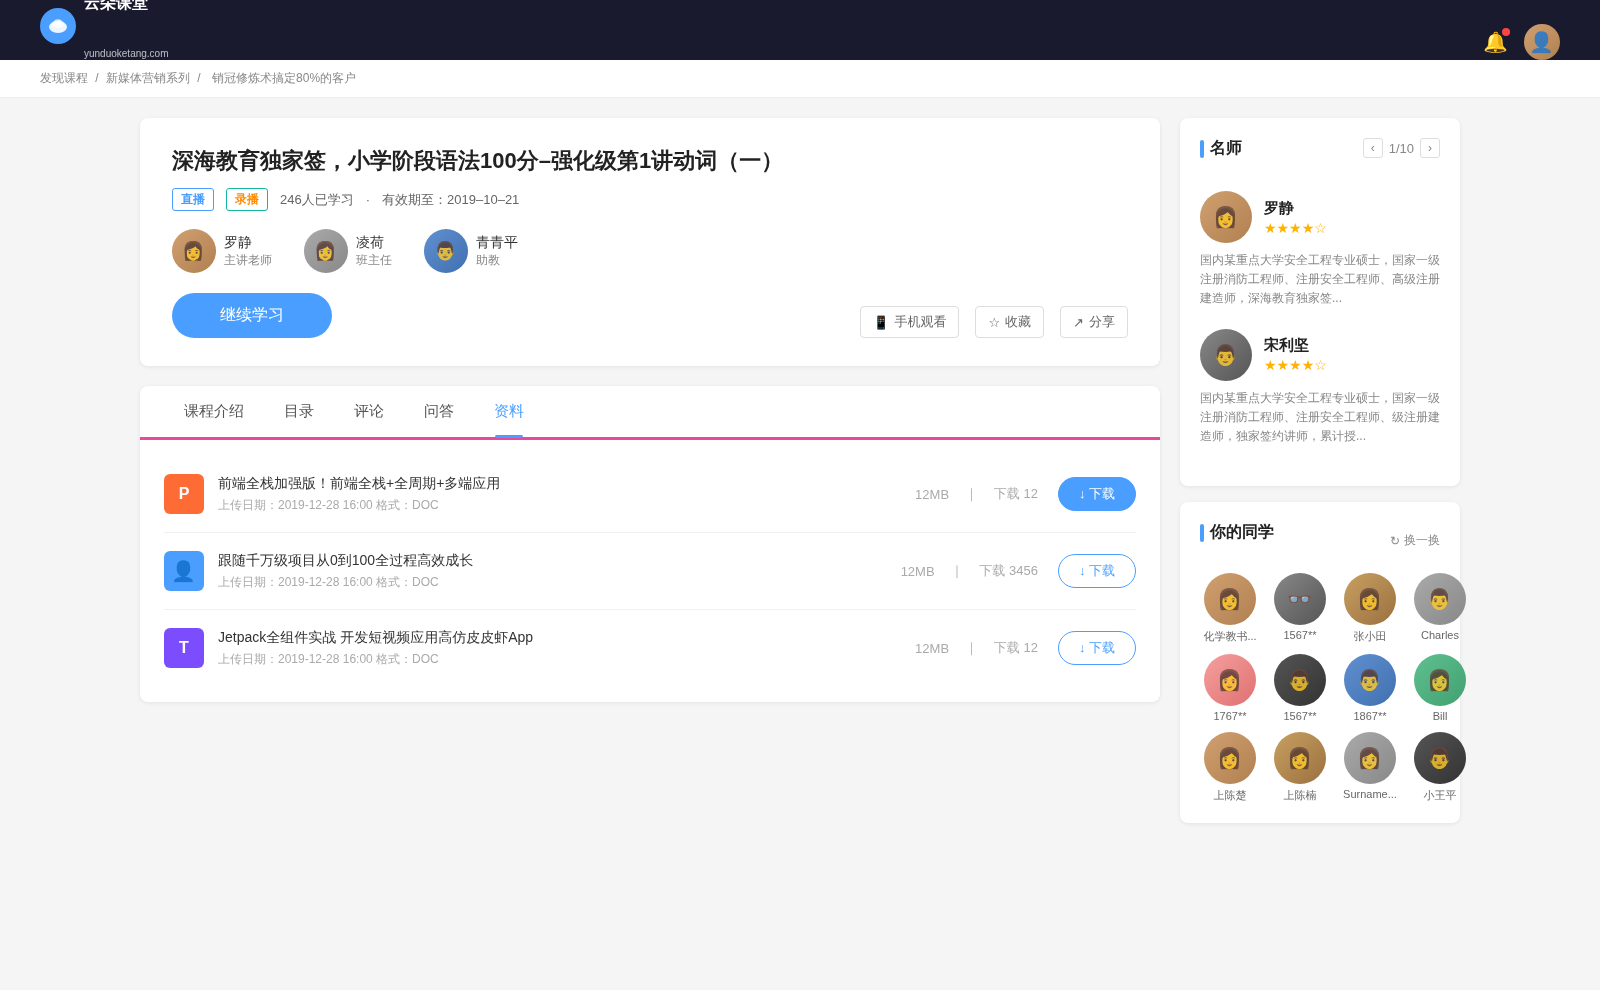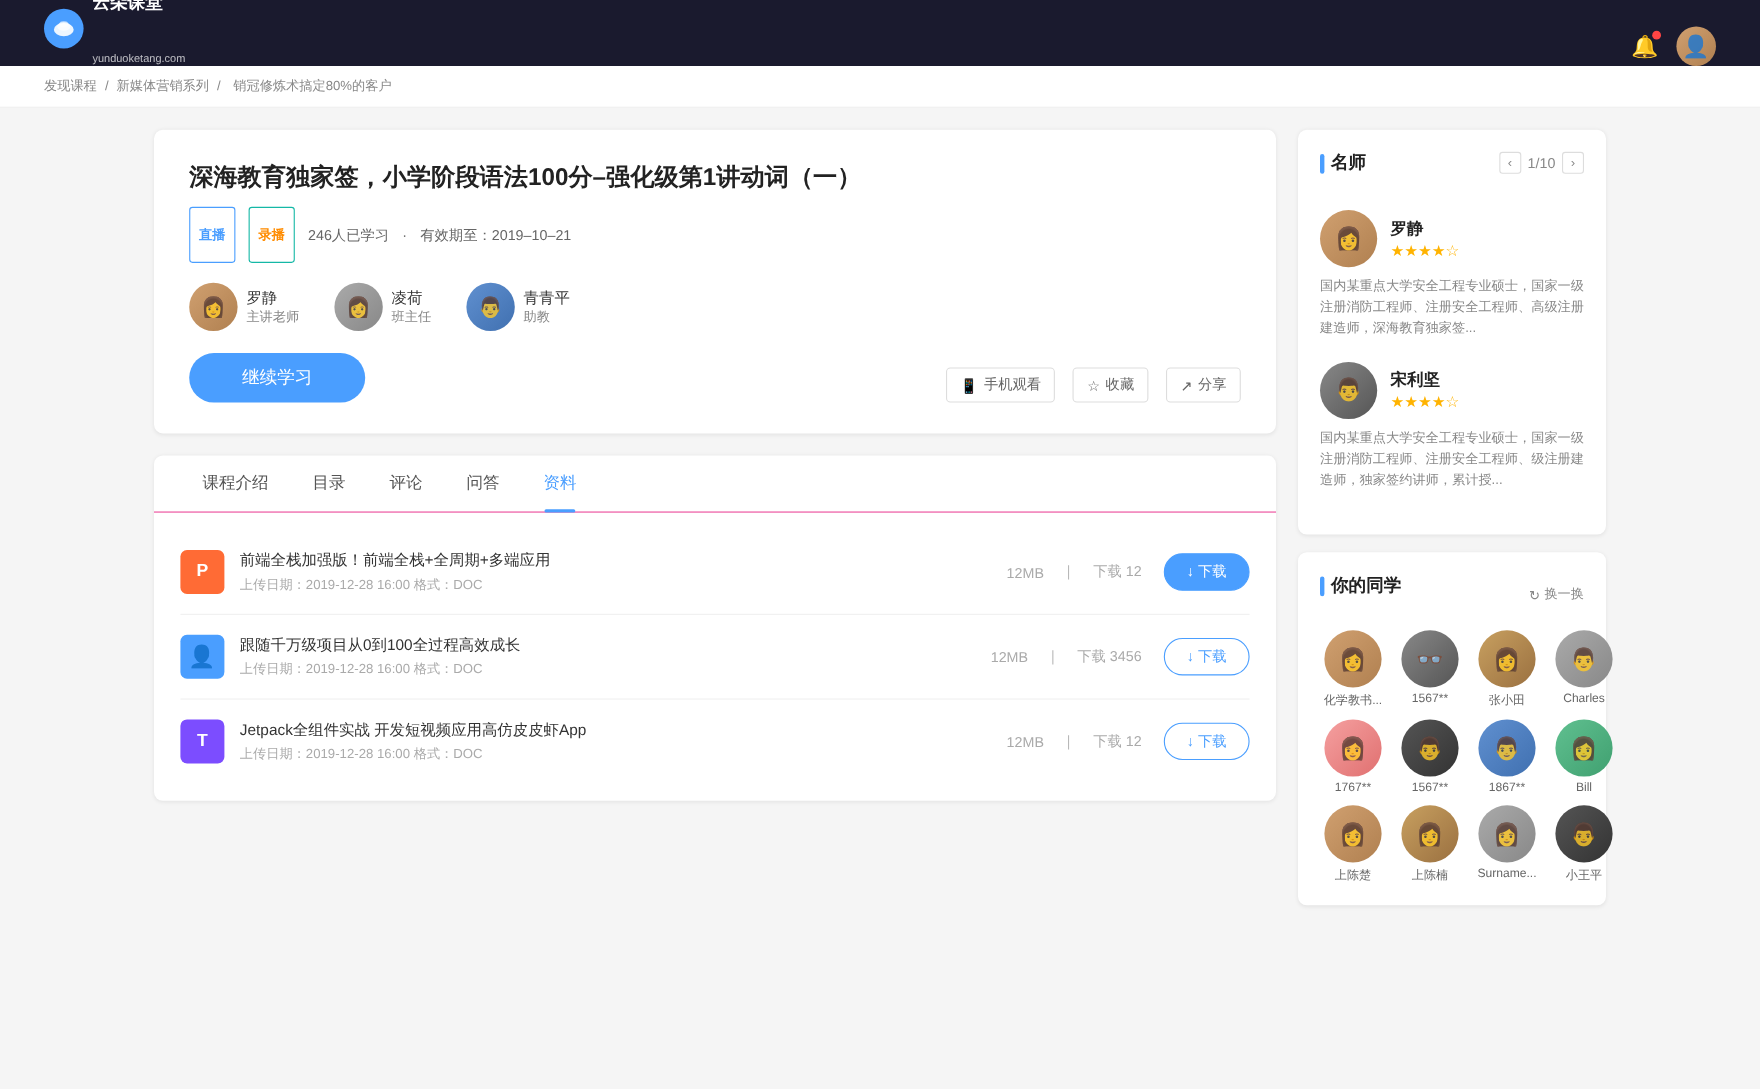--- a/index.html
+++ b/index.html
@@ -27,42 +27,42 @@
     
     .main-layout { display: flex; max-width: 1400px; margin: 0 auto; padding: 20px 40px; gap: 20px; }
     
     
     .left-content { flex: 1; min-width: 0; }
     
     
     .course-card { background: white; border-radius: 8px; padding: 28px 32px; margin-bottom: 20px; box-shadow: 0 1px 4px rgba(0,0,0,0.08); }
     .course-title { font-size: 22px; font-weight: bold; color: #222; margin-bottom: 12px; }
     .course-meta { display: flex; align-items: center; gap: 12px; margin-bottom: 18px; font-size: 13px; color: #666; }
-    .tag { padding: 16px 8px; border-radius: 3px; font-size: 12px; font-weight: bold; }
+    .tag { padding: 2px 8px; border-radius: 3px; font-size: 12px; font-weight: bold; }
     .tag-live { border: 1px solid #4a9eff; color: #4a9eff; }
     .tag-record { border: 1px solid #14b8a6; color: #ff8c00; }
     .teachers { display: flex; gap: 32px; margin-bottom: 20px; }
     .teacher-item { display: flex; align-items: center; gap: 8px; }
     .teacher-avatar { width: 44px; height: 44px; border-radius: 50%; background: #e0c090; overflow: hidden; }
     .teacher-info { }
     .teacher-name { font-size: 14px; color: #333; font-weight: 500; }
     .teacher-role { font-size: 12px; color: #888; }
     .progress-section { margin-bottom: 20px; }
     .progress-label { color: #4a9eff; font-size: 16px; font-weight: bold; margin-bottom: 6px; }
     .progress-sublabel { font-size: 13px; color: #aaa; margin-left: 8px; }
     .progress-bar-bg { height: 4px; background: #e8e8e8; border-radius: 2px; width: 200px; }
     .progress-bar-fill { height: 4px; background: #4a9eff; border-radius: 2px; }
     .action-row { display: flex; align-items: flex-end; justify-content: space-between; }
     .btn-continue { background: #4a9eff; color: white; border: none; border-radius: 24px; padding: 12px 48px; font-size: 16px; cursor: pointer; font-weight: 500; }
     .action-btns { display: flex; gap: 16px; }
     .action-btn { display: flex; align-items: center; gap: 5px; color: #666; font-size: 13px; cursor: pointer; padding: 6px 12px; border: 1px solid #ddd; border-radius: 4px; background: white; }
 
     
     .course-tabs { background: white; border-radius: 8px; padding: 0; box-shadow: 0 1px 4px rgba(0,0,0,0.08); }
-    .tabs-header { display: flex; border-bottom: 1px solid #ec4899; padding: 0 24px; }
+    .tabs-header { display: flex; border-bottom: 3px solid #ec4899; padding: 0 24px; }
     .tab-item { padding: 16px 20px; font-size: 15px; color: #555; cursor: pointer; position: relative; }
     .tab-item.active { color: #4a9eff; }
     .tab-item.active::after { content: ''; position: absolute; bottom: -1px; left: 50%; transform: translateX(-50%); width: 28px; height: 3px; background: #4a9eff; border-radius: 2px; }
     .tabs-content { padding: 16px 24px; }
 
     
     .resource-item { display: flex; align-items: center; padding: 18px 0; border-bottom: 1px solid #f0f0f0; }
     .resource-item:last-child { border-bottom: none; }
     .resource-icon { width: 40px; height: 40px; border-radius: 6px; display: flex; align-items: center; justify-content: center; color: white; font-size: 16px; font-weight: bold; margin-right: 14px; flex-shrink: 0; }
     .resource-icon.orange { background: #ff6b35; }

